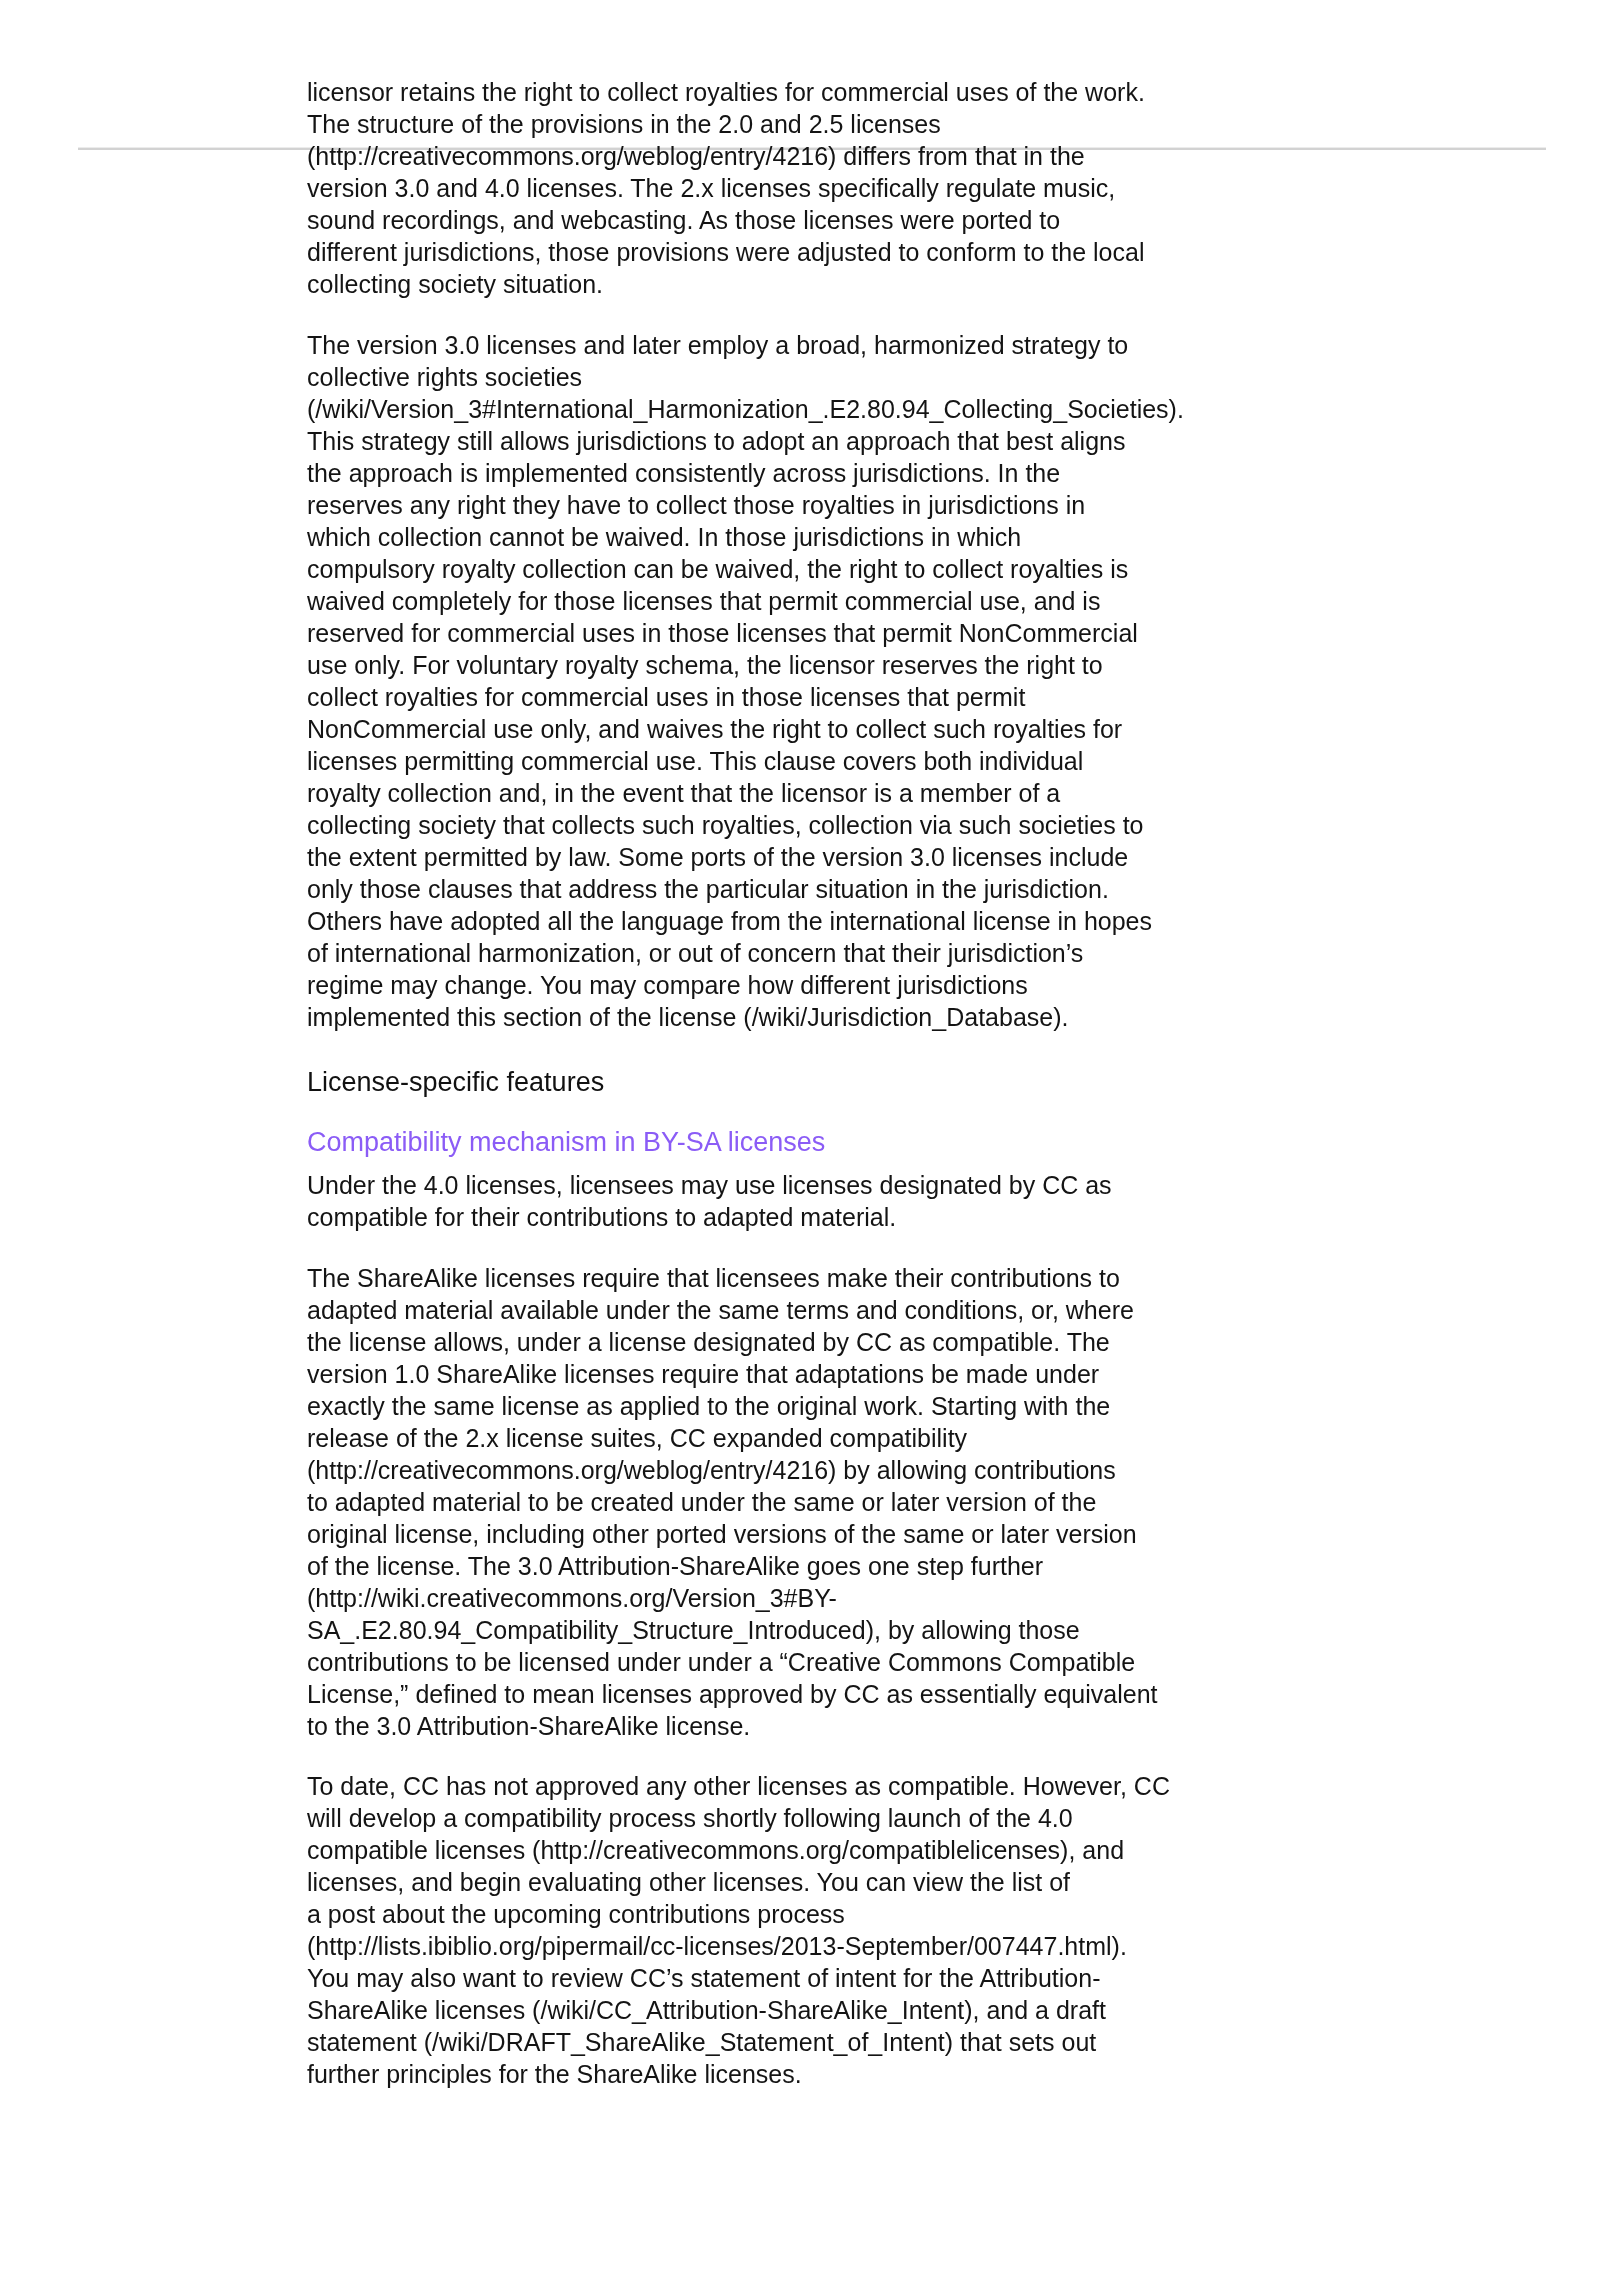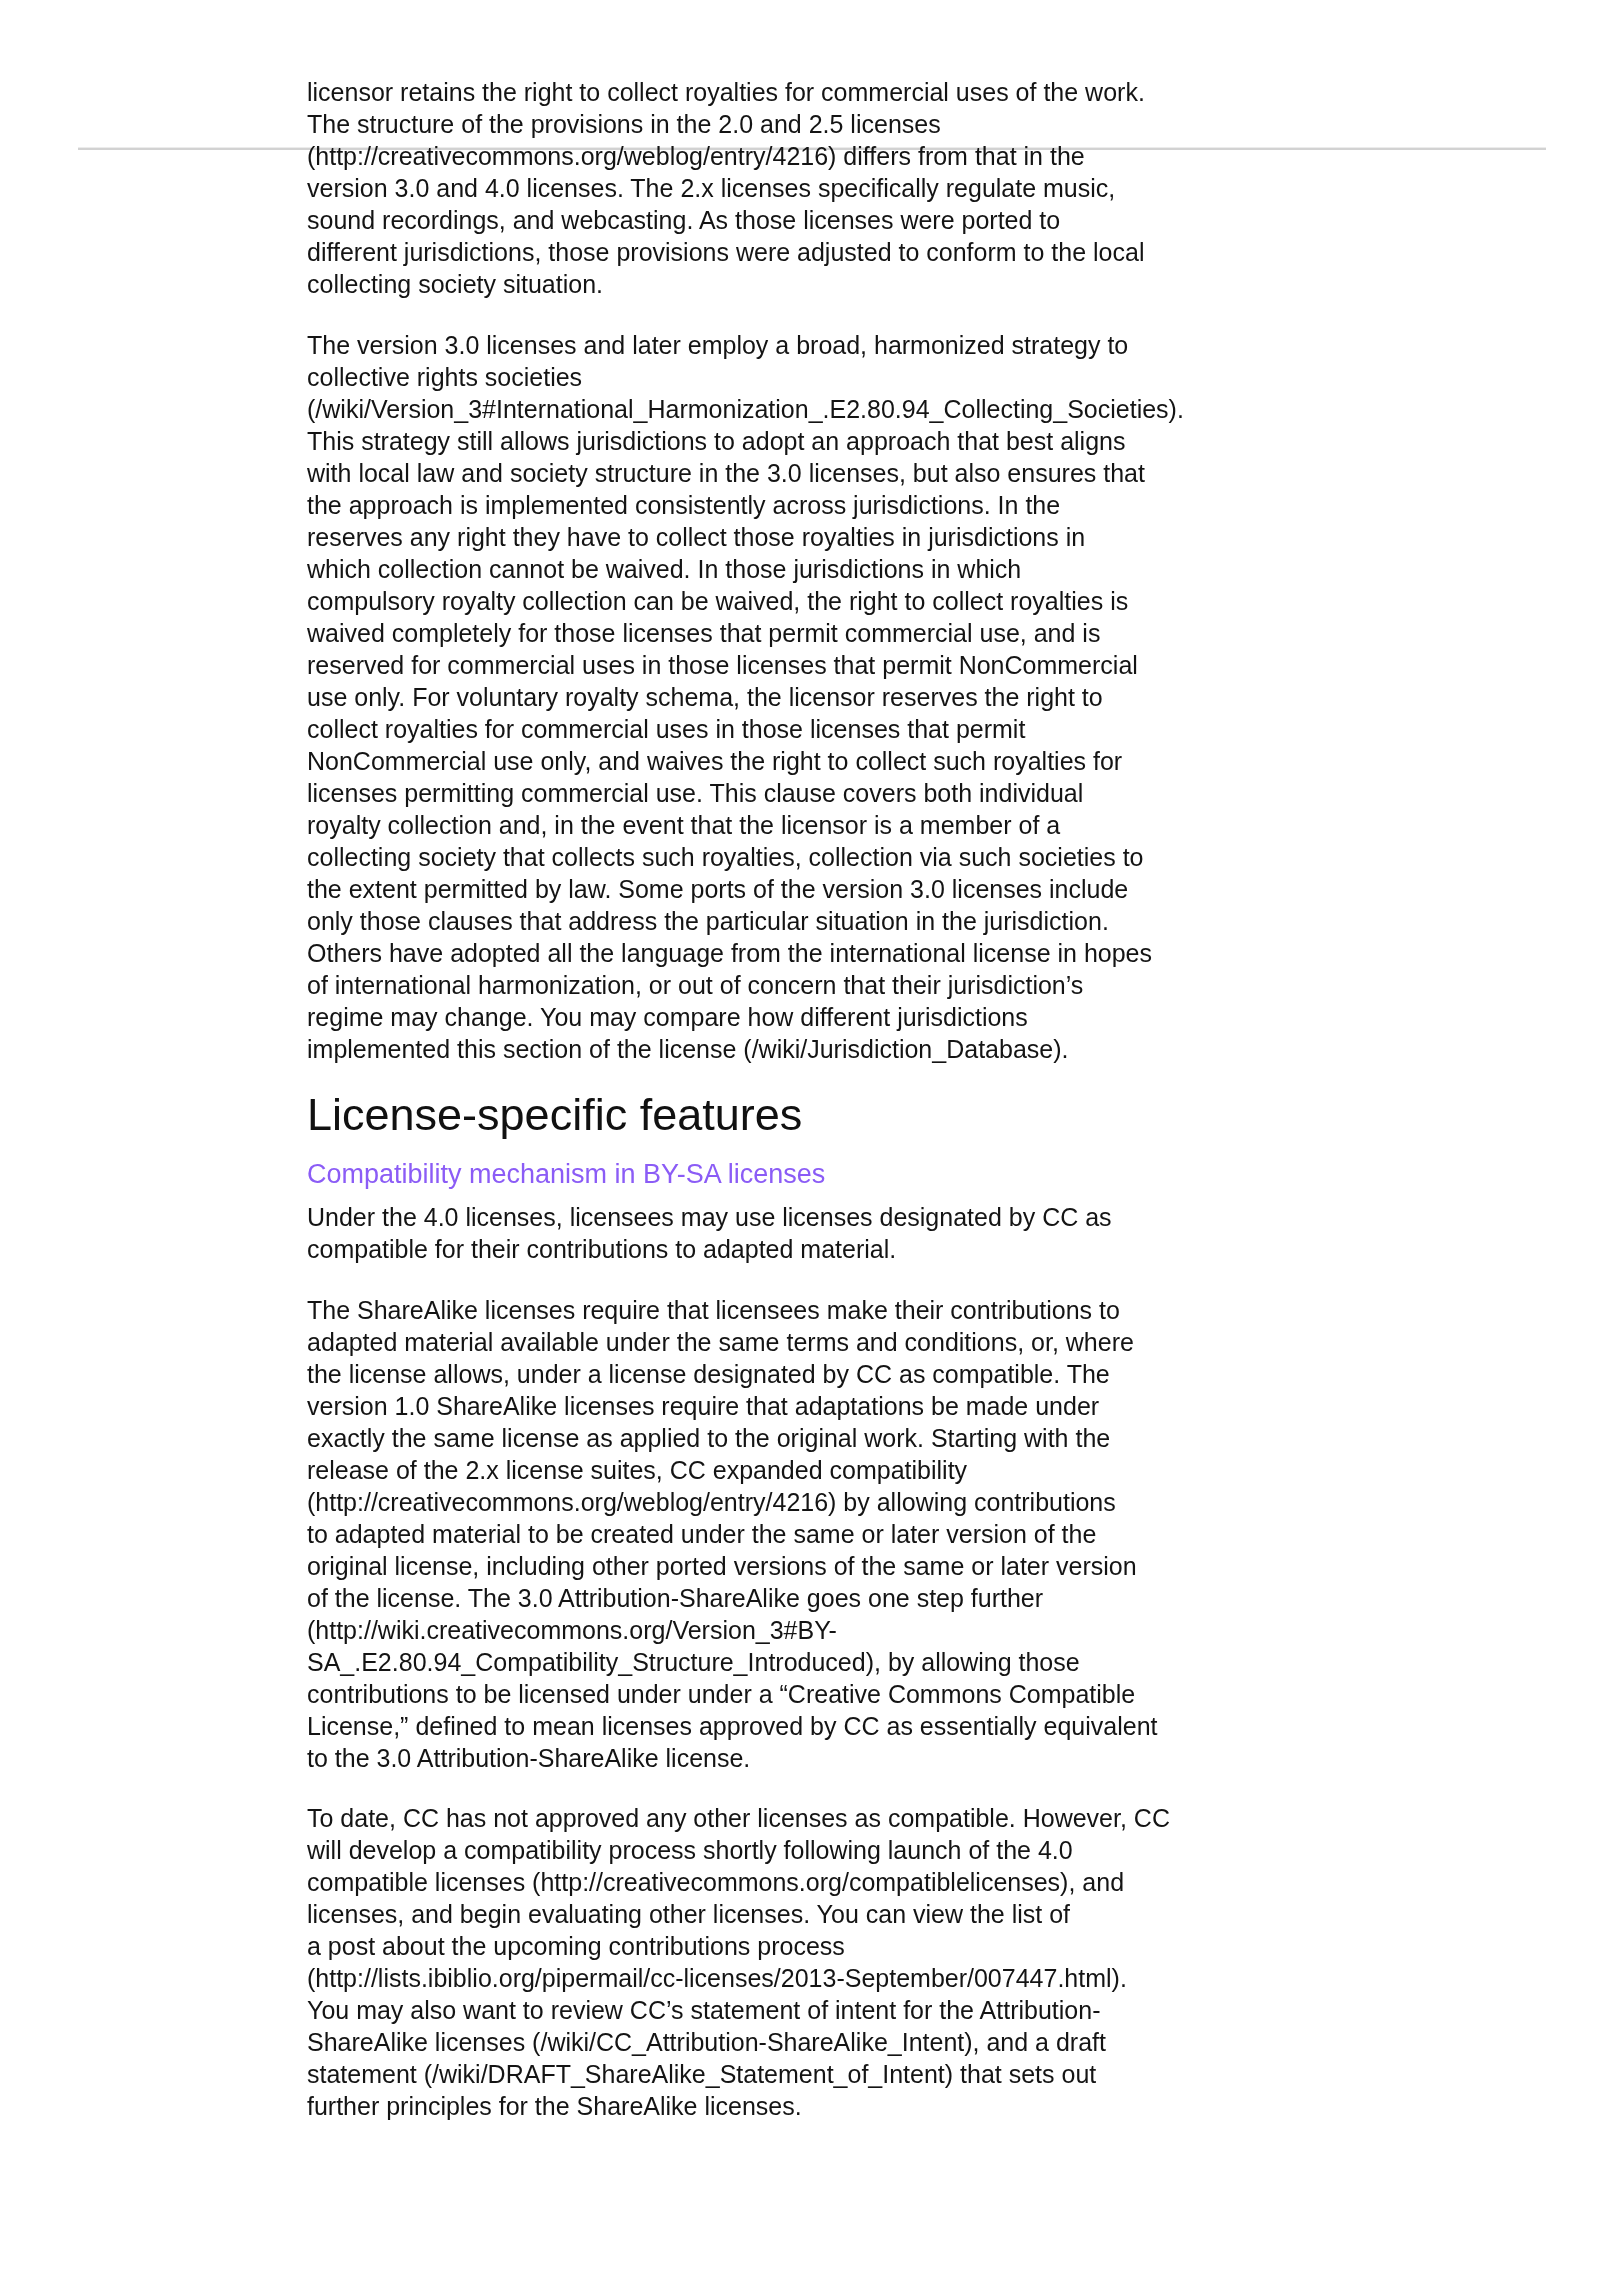--- a/index.html
+++ b/index.html
@@ -32,21 +32,21 @@
     width: 1038px;
     z-index: 1;
   }
   .para {
     font-size: 25px;
     line-height: 32px;
     font-weight: 400;
     margin: 0 0 28.5px 0;
   }
   h2.heading {
-    font-size: 45px;
+    font-size: 27px;
     line-height: 43px;
     font-weight: 400;
     margin: 19px 0 20.6px 0;
     color: #111111;
   }
   h3.subheading {
     font-size: 27px;
     line-height: 35px;
     font-weight: 400;
     margin: 0 0 9.5px 0;
@@ -69,21 +69,20 @@
       <div class="line">version 3.0 and 4.0 licenses. The 2.x licenses specifically regulate music,</div>
       <div class="line">sound recordings, and webcasting. As those licenses were ported to</div>
       <div class="line">different jurisdictions, those provisions were adjusted to conform to the local</div>
       <div class="line">collecting society situation.</div>
     </div>
     <div class="para">
       <div class="line">The version 3.0 licenses and later employ a broad, harmonized strategy to</div>
       <div class="line">collective rights societies</div>
       <div class="line">(/wiki/Version_3#International_Harmonization_.E2.80.94_Collecting_Societies).</div>
       <div class="line">This strategy still allows jurisdictions to adopt an approach that best aligns</div>
-      <div class="line">with local law and society structure in the 3.0 licenses, but also ensures that</div>
       <div class="line">the approach is implemented consistently across jurisdictions. In the</div>
       <div class="line">reserves any right they have to collect those royalties in jurisdictions in</div>
       <div class="line">which collection cannot be waived. In those jurisdictions in which</div>
       <div class="line">compulsory royalty collection can be waived, the right to collect royalties is</div>
       <div class="line">waived completely for those licenses that permit commercial use, and is</div>
       <div class="line">reserved for commercial uses in those licenses that permit NonCommercial</div>
       <div class="line">use only. For voluntary royalty schema, the licensor reserves the right to</div>
       <div class="line">collect royalties for commercial uses in those licenses that permit</div>
       <div class="line">NonCommercial use only, and waives the right to collect such royalties for</div>
       <div class="line">licenses permitting commercial use. This clause covers both individual</div>

